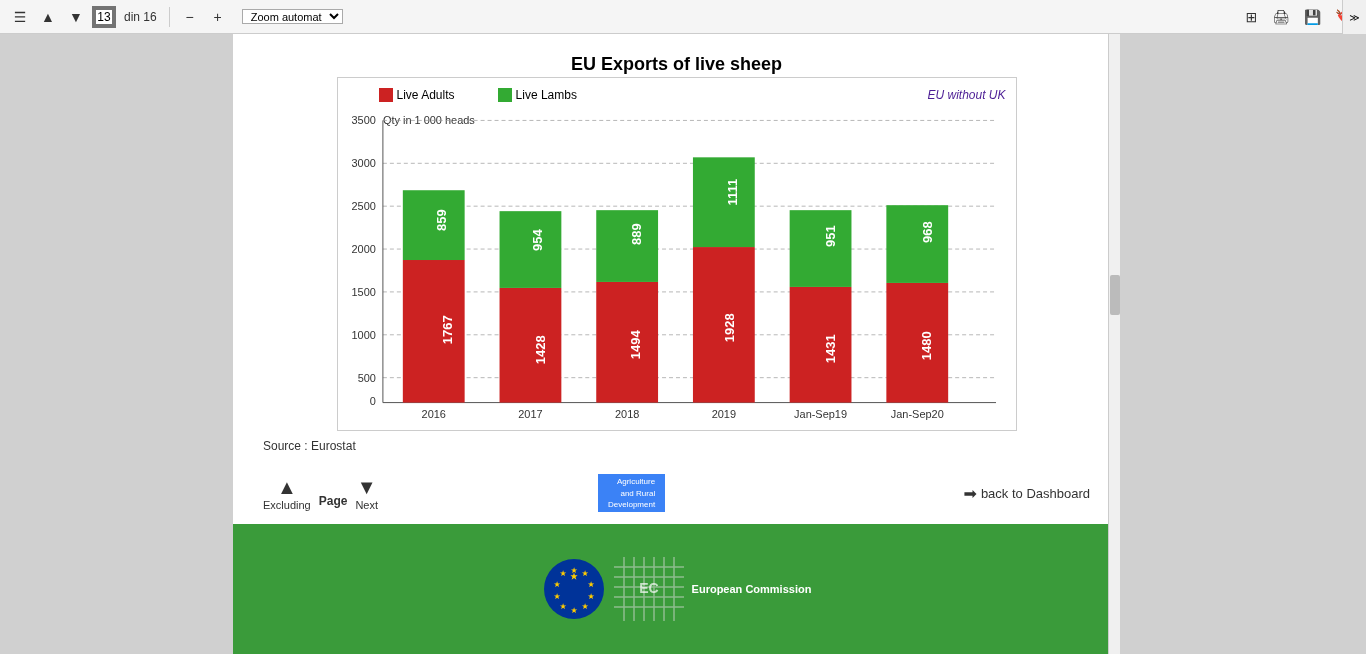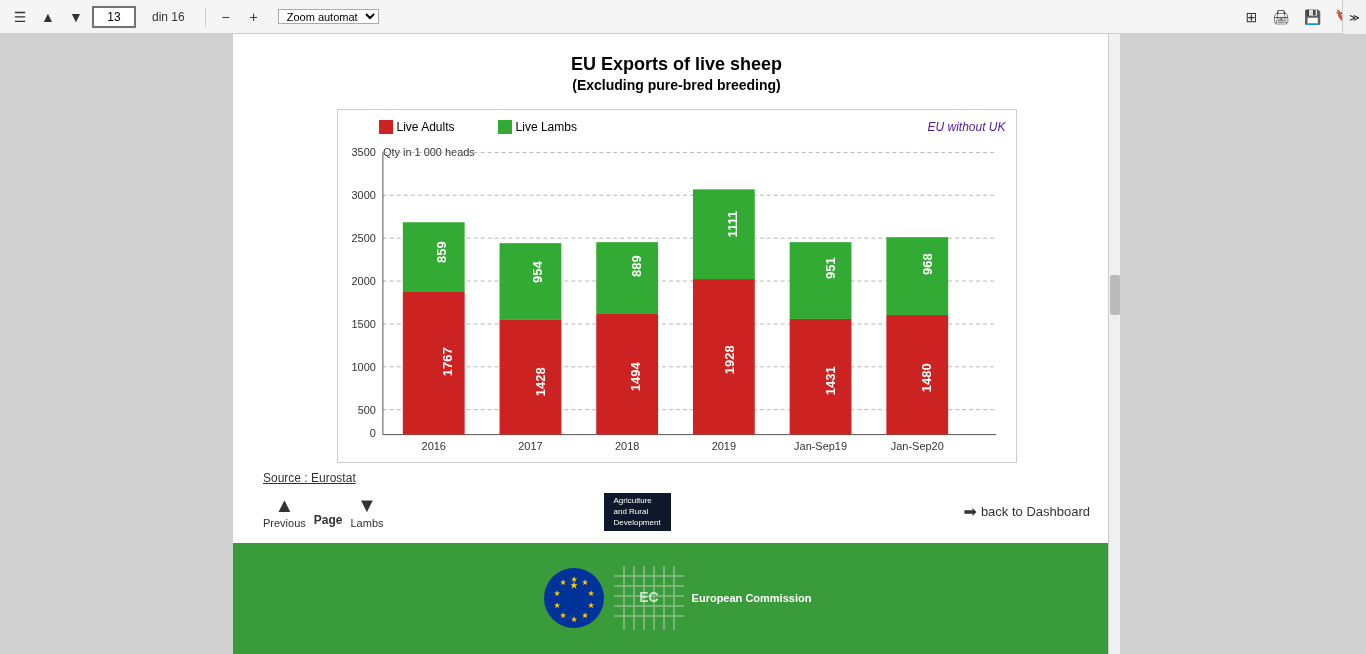--- a/index.html
+++ b/index.html
@@ -30,30 +30,30 @@
       padding: 2px 4px;
       font-size: 14px;
       color: #333;
       display: flex;
       align-items: center;
       justify-content: center;
       min-width: 24px;
       height: 24px;
     }
     .page-input {
-      width: 44px;
+      width: 24px;
       height: 22px;
-      border: 2px solid #737373;
+      border: 4px solid #737373;
       text-align: center;
       font-size: 12px;
     }
     .page-info {
       font-size: 12px;
       color: #333;
-      margin: 0 12px;
+      margin: 0 4px;
     }
     .toolbar-sep { width: 1px; background: #ccc; height: 20px; margin: 0 4px; }
     .zoom-container {
       display: flex;
       align-items: center;
       gap: 2px;
       margin-left: 8px;
     }
     .zoom-select {
       height: 15px;
@@ -177,21 +177,20 @@
     
     .chart-svg-container {
       width: 100%;
     }
 
     
     .source-text {
       margin-top: 8px;
       font-size: 12px;
       color: #333;
-      text-decoration: underline;
     }
 
     
     .nav-area {
       display: flex;
       align-items: center;
       padding: 8px 30px 12px 30px;
       gap: 0;
     }
     .nav-prev {
@@ -287,21 +286,20 @@
   <div class="expand-btn">≫</div>
 </div>
 
 <div class="main-area">
   <div class="left-gray"></div>
 
   <div class="content-area">
 
     <div class="page-content">
       <h2 class="chart-title">EU Exports of live sheep</h2>
-      <p class="chart-subtitle">(Excluding pure-bred breeding)</p>
 
       <div class="chart-wrapper">
 
         <div class="legend">
           <div class="legend-item">
             <span class="legend-color" style="background:#cc2222;"></span>
             <span>Live Adults</span>
           </div>
           <div class="legend-item">
             <span class="legend-color" style="background:#33aa33;"></span>
@@ -372,29 +370,29 @@
 
         </svg>
       </div>
 
       <p class="source-text">Source : Eurostat</p>
     </div>
 
     <div class="nav-area">
       <div class="nav-prev">
         <span class="nav-arrow">▲</span>
-        <span class="nav-label">Previous</span>
+        <span class="nav-label">Excluding</span>
       </div>
       <span class="nav-page-label">Page</span>
       <div class="nav-next">
         <span class="nav-arrow">▼</span>
-        <span class="nav-label">Lambs</span>
-      </div>
-
-      <div class="nav-badge" style="background:#0f172a; color:white; font-size:8px; padding:2px 10px; text-align:left; line-height:1.4;">
+        <span class="nav-label">Next</span>
+      </div>
+
+      <div class="nav-badge" style="background:#3b82f6; color:white; font-size:8px; padding:2px 10px; text-align:right; line-height:1.4;">
         <span>Agriculture<br>and Rural<br>Development</span>
       </div>
 
       <div class="back-dashboard">
         <span class="back-arrow">➡</span>
         <span>back to Dashboard</span>
       </div>
     </div>
 
     <div class="green-footer">

